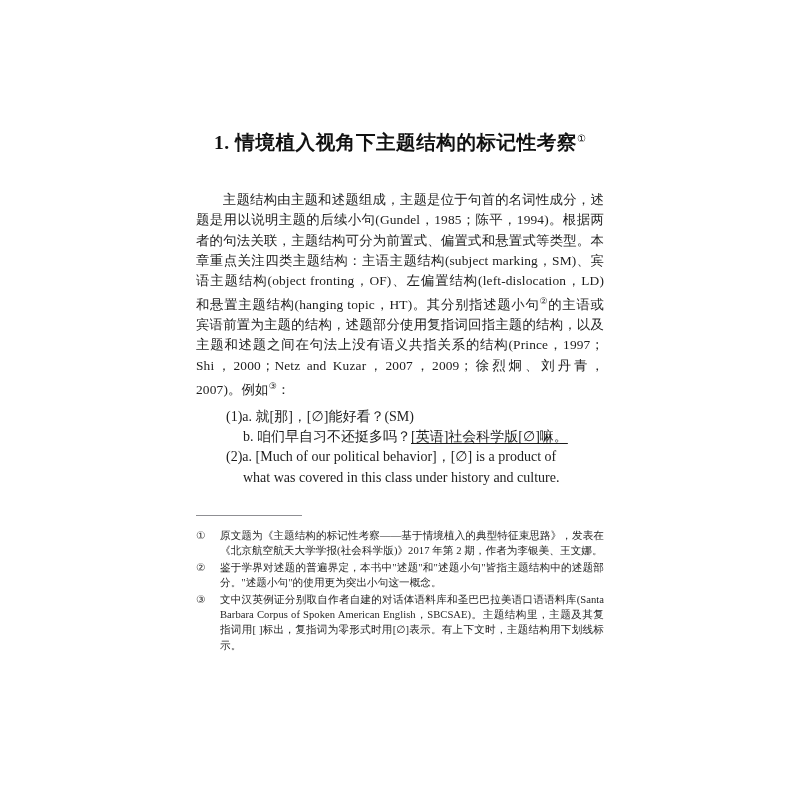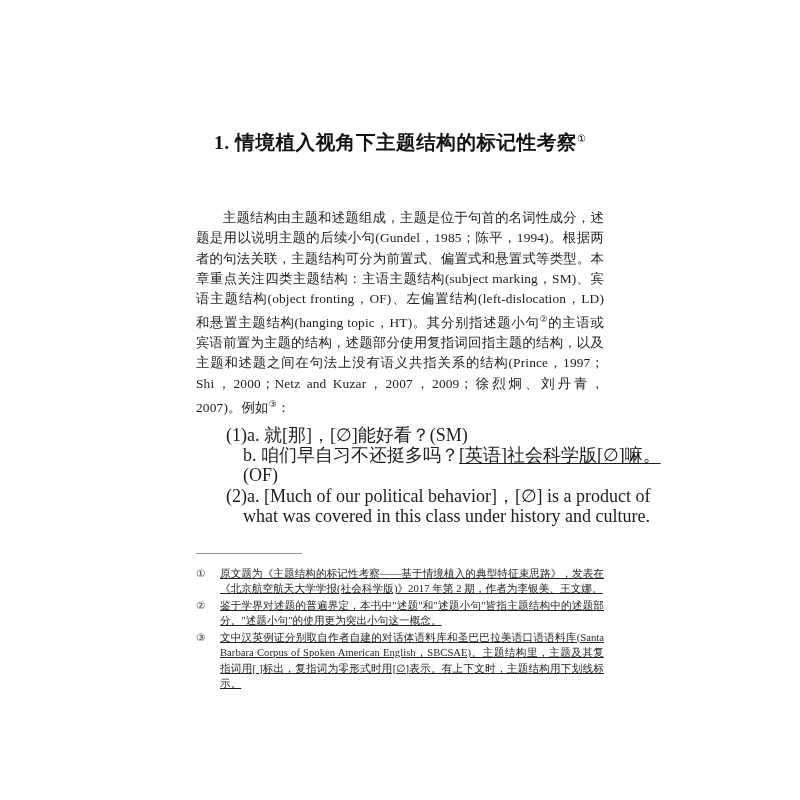--- a/index.html
+++ b/index.html
@@ -43,41 +43,41 @@
   }
   .chapter-title .sup {
     font-size: 10px;
     vertical-align: super;
     font-weight: normal;
     letter-spacing: 0;
   }
 
   
   .body-block {
-    margin-top: 53px;
+    margin-top: 35px;
   }
   .body-para {
     margin: 0;
     font-size: 13.4px;
     line-height: 20.1px;
     text-align: justify;
     text-justify: inter-ideograph;
     text-indent: 2em;
     color: #1c1c1c;
     letter-spacing: 0.15px;
   }
   .body-para .sup {
     font-size: 9px;
     vertical-align: super;
   }
 
   
   .examples {
     margin-top: 7px;
-    font-size: 18px;
+    font-size: 14px;
     line-height: 20.1px;
     color: #1c1c1c;
   }
   .ex-line {
     white-space: nowrap;
   }
   .ex-indent-1 { padding-left: 30px; }
   .ex-indent-2 { padding-left: 47px; }
   .ex-indent-3 { padding-left: 30px; }
   .ex-indent-4 { padding-left: 47px; }
@@ -110,41 +110,39 @@
     flex: 0 0 auto;
     width: 24px;
     font-size: 10.6px;
     line-height: 15.4px;
   }
   .fn-text {
     flex: 1 1 auto;
     text-align: justify;
     text-justify: inter-ideograph;
     letter-spacing: 0.05px;
-    text-decoration: underline;
   }
 </style>
 </head>
 <body>
 
 <div class="page">
   <div class="content">
 
     <h1 class="chapter-title"><span>1. 情境植入视角下主题结构的标记性考察</span><span class="sup">①</span></h1>
 
     <div class="body-block">
       <p class="body-para"><span>主题结构由主题和述题组成，主题是位于句首的名词性成分，述题是用以说明主题的后续小句(Gundel，1985；陈平，1994)。根据两者的句法关联，主题结构可分为前置式、偏置式和悬置式等类型。本章重点关注四类主题结构：主语主题结构(subject marking，SM)、宾语主题结构(object fronting，OF)、左偏置结构(left-dislocation，LD)和悬置主题结构(hanging topic，HT)。其分别指述题小句</span><span class="sup">②</span><span>的主语或宾语前置为主题的结构，述题部分使用复指词回指主题的结构，以及主题和述题之间在句法上没有语义共指关系的结构(Prince，1997；Shi，2000；Netz and Kuzar，2007，2009；徐烈炯、刘丹青，2007)。例如</span><span class="sup">③</span><span>：</span></p>
     </div>
 
     <div class="examples">
       <div class="ex-line ex-indent-1">(1)a. 就[那]，[∅]能好看？(SM)</div>
 
       <div class="ex-line ex-indent-2"><span>b. 咱们早自习不还挺多吗？</span><span class="ex-underline">[英语]社会科学版[∅]嘛。</span></div>
 
-      <div class="ex-line ex-indent-2">(OF)</div>
 
 
 
       <div class="ex-line ex-indent-3">(2)a. [Much of our political behavior]，[∅] is a product of</div>
 
       <div class="ex-line ex-indent-4">what was covered in this class under history and culture.</div>
     </div>
 
     <div class="fn-rule"></div>
 

